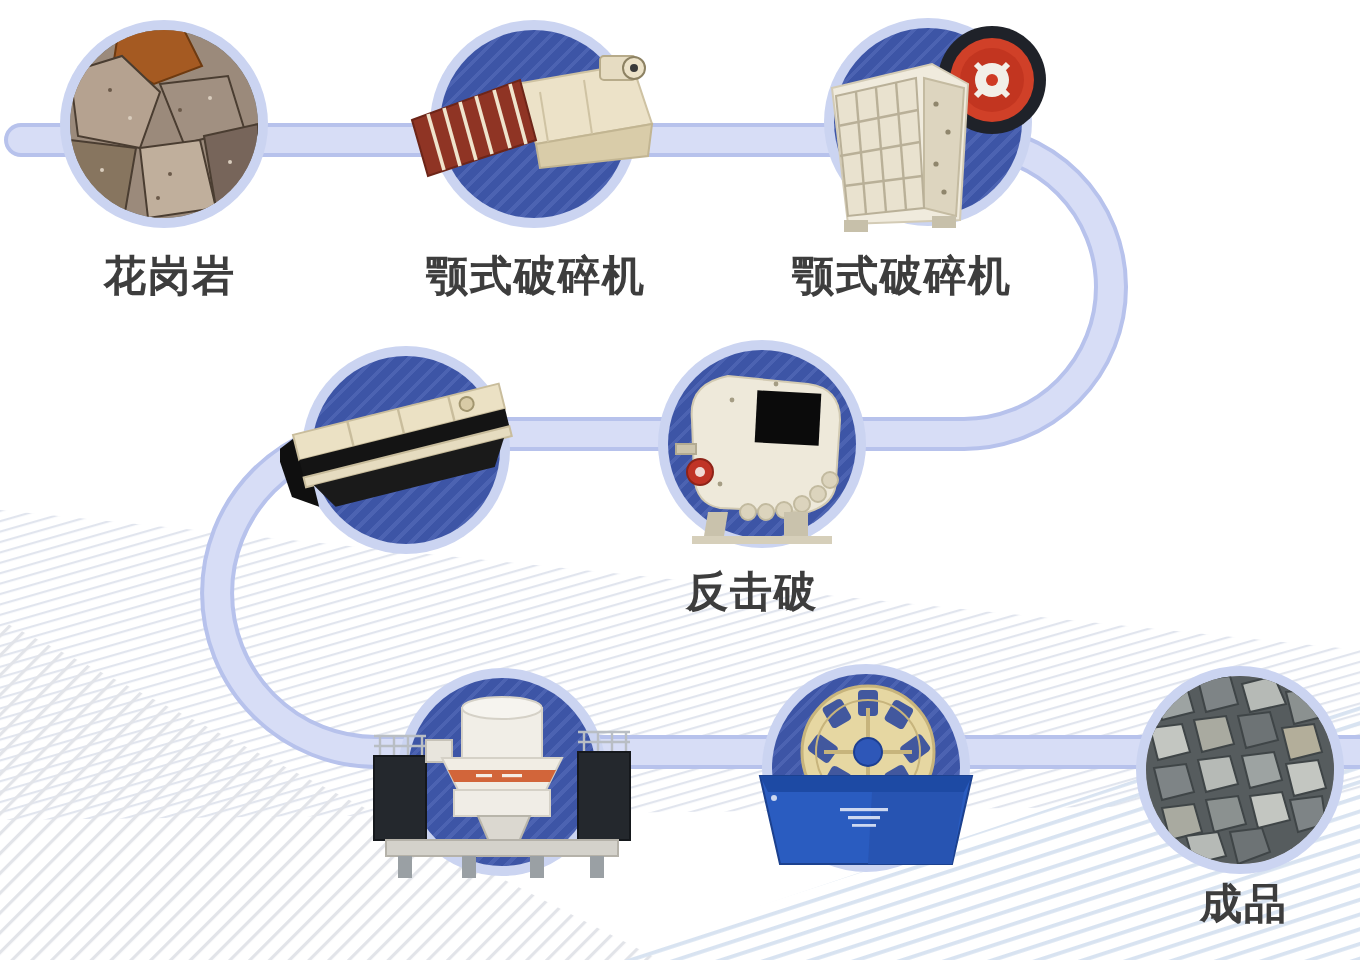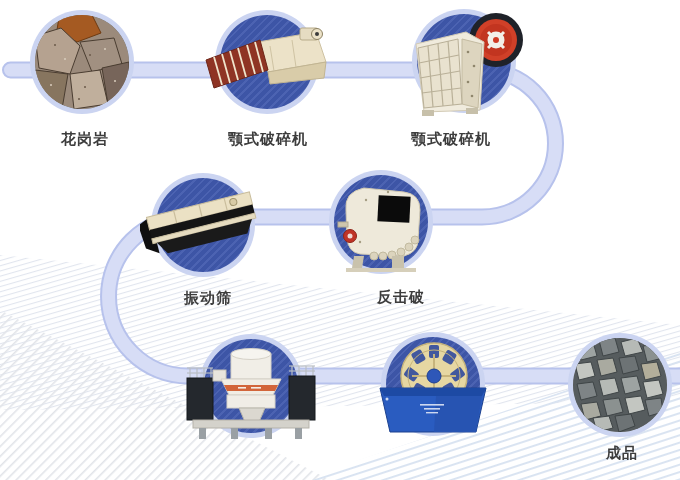--- a/index.html
+++ b/index.html
@@ -11,21 +11,21 @@
   .node{position:absolute;width:104px;height:104px;}
   .ring{position:absolute;inset:0;border-radius:50%;background:#cbd4f1;}
   .disc{
     position:absolute;inset:5px;border-radius:50%;overflow:hidden;
     background:repeating-linear-gradient(135deg,#3d55a6 0 4px,#4c63b2 4px 6px);
   }
   .disc.photo{background:#777;}
   .disc.photo svg{position:absolute;inset:0;}
   .machine{position:absolute;pointer-events:none;}
   .step-label{
-    position:absolute;text-align:center;color:#3d3d3d;font-size:15px;
+    position:absolute;text-align:center;color:#3d3d3d;font-size:21px;
     font-weight:600;letter-spacing:1px;line-height:24px;white-space:nowrap;
   }
 </style>
 </head>
 <body>
 
 <div id="stage">
 
   <svg id="bg" width="680" height="480" viewBox="0 0 680 480">
     <defs>
@@ -266,17 +266,16 @@
           <polygon points="20,80 36,78 40,90 24,94" fill="#b6bab6"></polygon>
           <polygon points="42,78 58,76 62,88 46,94" fill="#6d7375"></polygon>
         </g>
       </svg>
     </div>
   </div>
 
   <div class="step-label" style="left:25px;top:127px;width:120px">花岗岩</div>
   <div class="step-label" style="left:188px;top:127px;width:160px">颚式破碎机</div>
   <div class="step-label" style="left:371px;top:127px;width:160px">颚式破碎机</div>
-  <div class="step-label" style="left:148px;top:286px;width:120px">振动筛</div>
-  <div class="step-label" style="left:341px;top:285px;width:120px">反击破</div>
+  <div class="step-label" style="left:316px;top:285px;width:120px">反击破</div>
   <div class="step-label" style="left:562px;top:441px;width:120px">成品</div>
 
 </div>
 
 </body></html>

